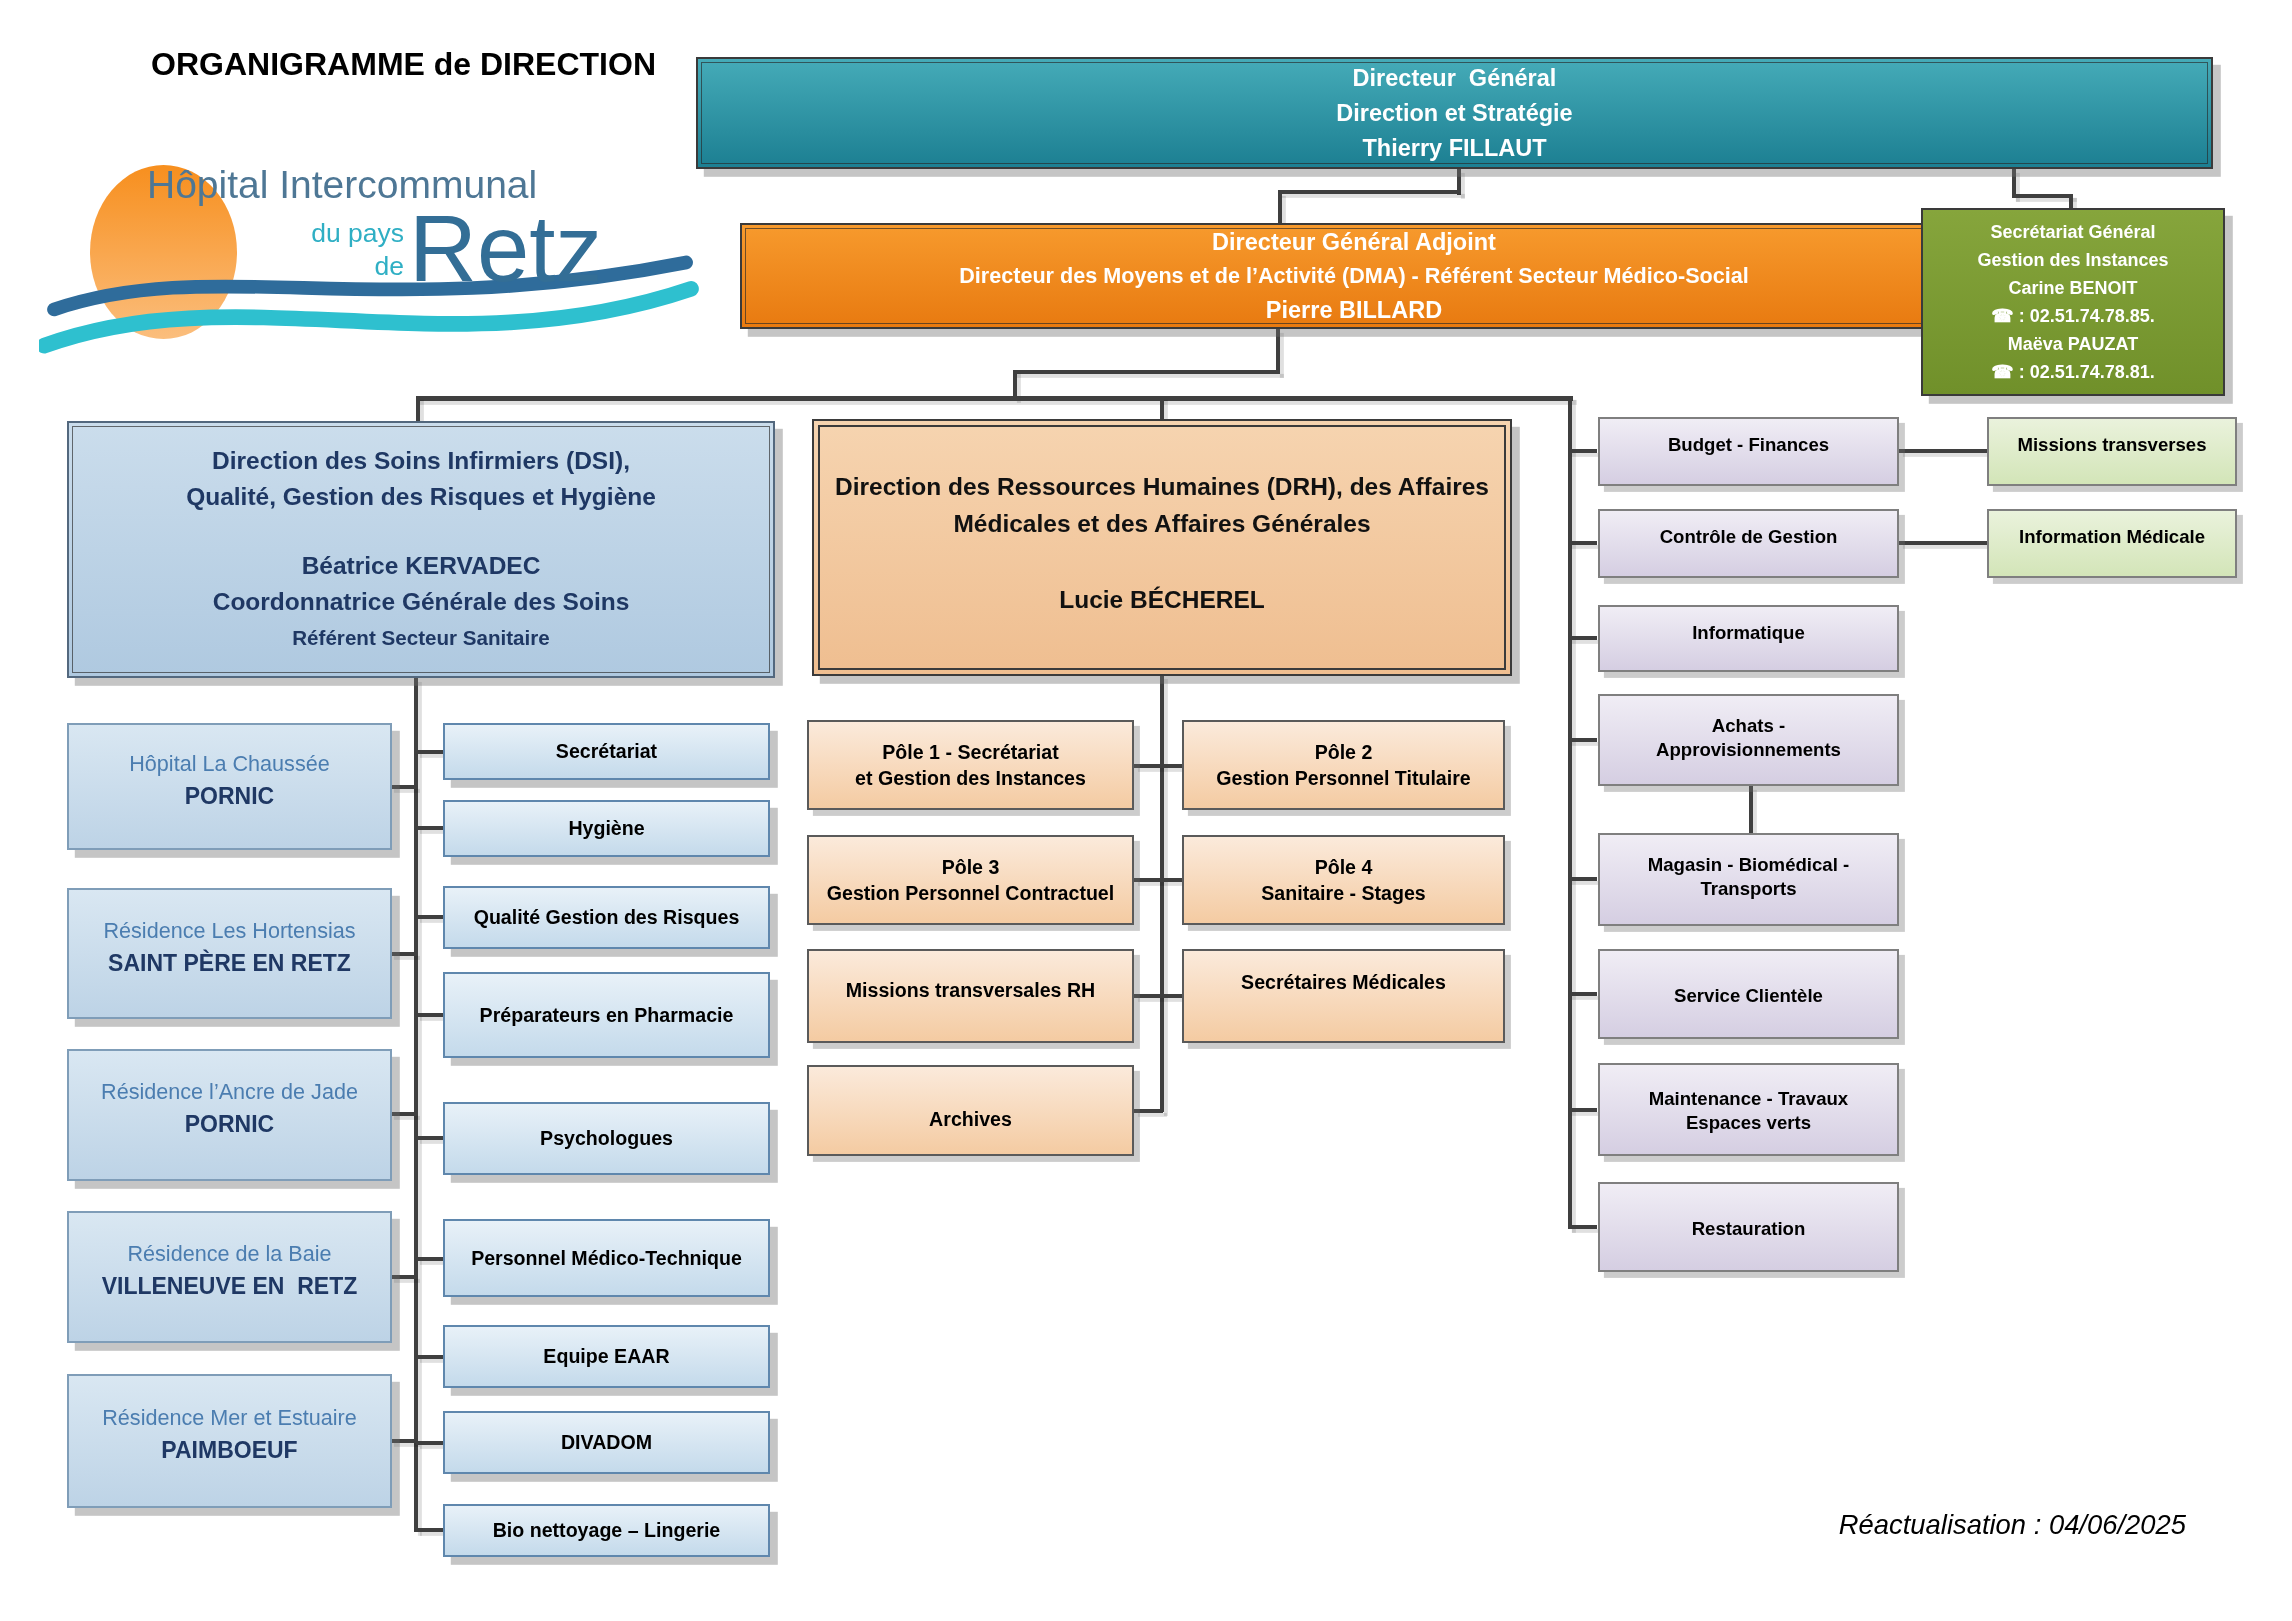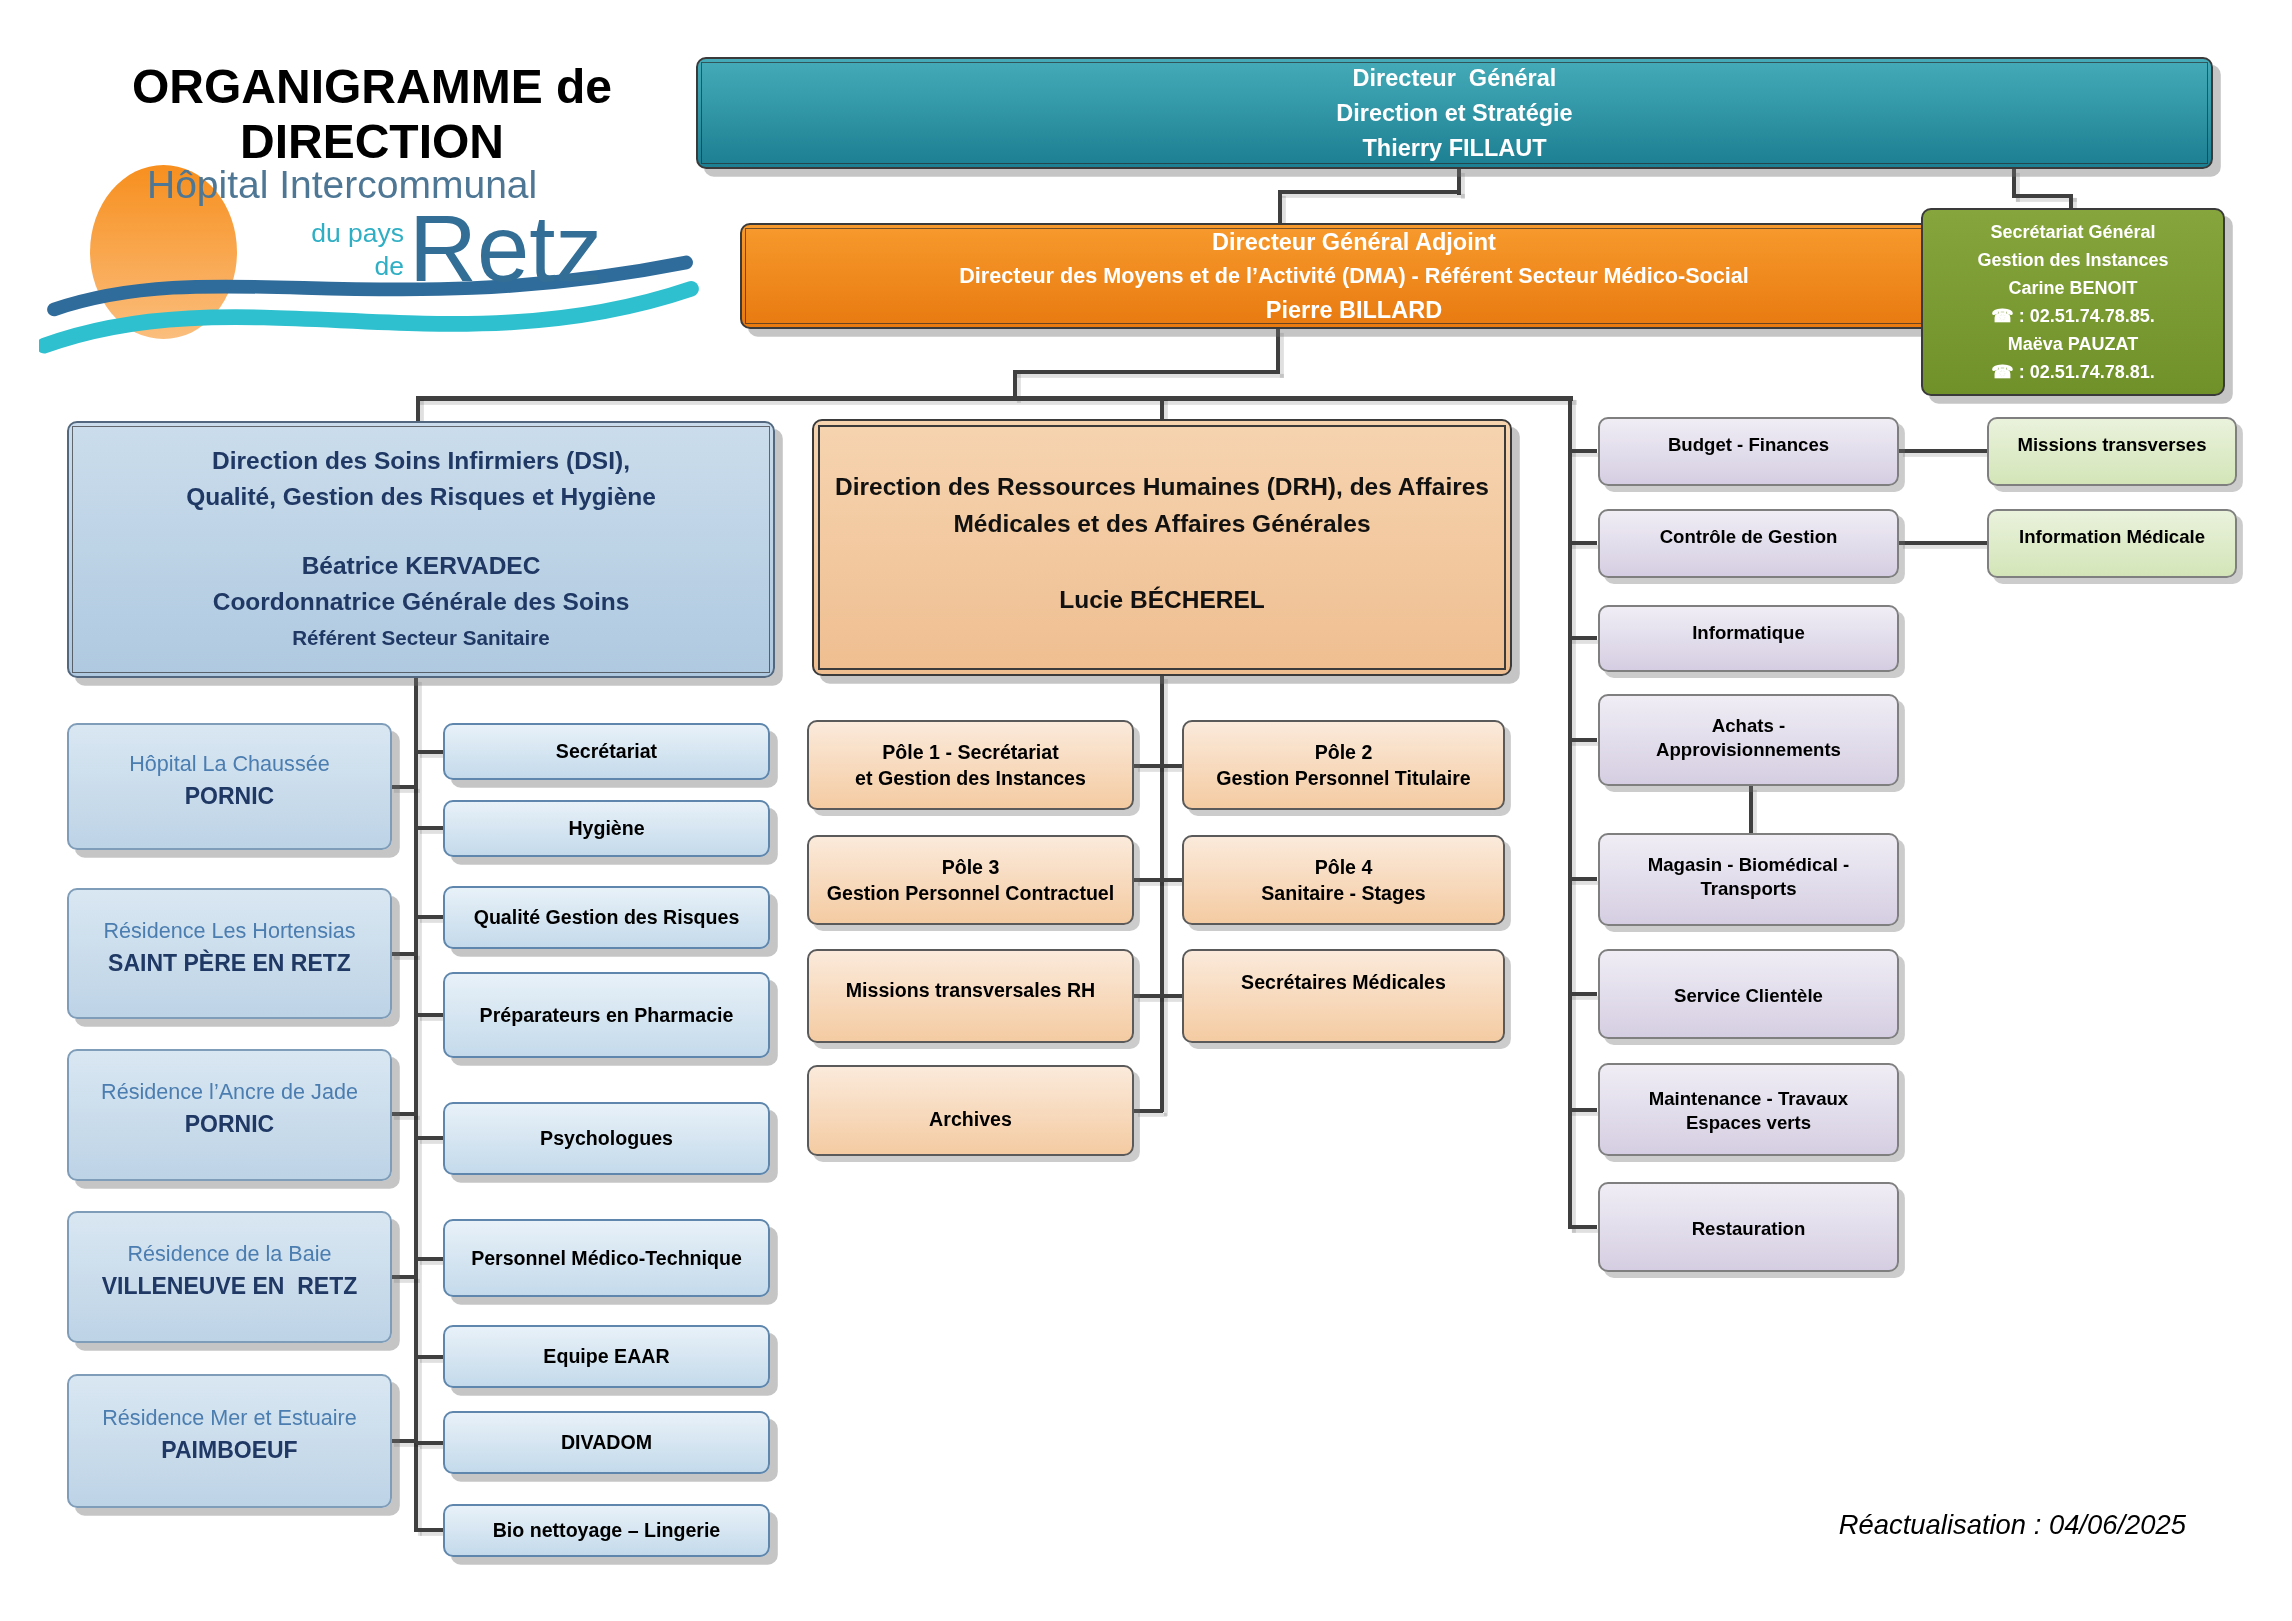--- a/index.html
+++ b/index.html
@@ -5,21 +5,21 @@
   html,body{margin:0;padding:0;background:#ffffff;}
   #canvas{
     position:relative;width:2293px;height:1621px;background:#ffffff;overflow:hidden;
     font-family:"Liberation Sans", sans-serif;
   }
   
   .conn{position:absolute;background:#3F3F3F;box-shadow:3.9px 3.9px 0 rgba(0,0,0,0.12);}
   
   .box{position:absolute;box-sizing:border-box;display:flex;flex-direction:column;
        align-items:center;justify-content:center;text-align:center;
-       box-shadow:7.8px 7.8px 0 rgba(110,110,110,0.40);border-radius:10px;}
+       box-shadow:7.8px 7.8px 0 rgba(110,110,110,0.40);}
   .inner1::before{content:"";position:absolute;inset:2.9px;border:1px solid rgba(40,40,40,0.65);pointer-events:none;}
   
   .teal{background:linear-gradient(180deg,#45ABB8,#1C7F92);border:2px solid #3a3a3a;}
   .teal div{color:#ffffff;font-weight:bold;font-size:23.5px;line-height:35px;white-space:pre-wrap;}
   .orangebx{background:linear-gradient(180deg,#F79A2D,#E87A10);border:2px solid #3a3a3a;}
   .orangebx div{color:#ffffff;font-weight:bold;font-size:23.5px;line-height:34px;}
   .orangebx .sub{font-size:21.6px;}
   .olive{background:linear-gradient(180deg,#86A53C,#70902A);border:2px solid #3a3a3a;}
   .olive .sg-line{color:#ffffff;font-weight:bold;font-size:18px;line-height:28px;}
   
@@ -41,22 +41,22 @@
   
   .pole{background:linear-gradient(180deg,#FBEADB,#F4CBA2);border:2px solid #5a5a5a;box-shadow:5.9px 5.9px 0 rgba(110,110,110,0.35);}
   .pole div{color:#000000;font-weight:bold;font-size:19.6px;line-height:26.5px;}
   
   .purple{background:linear-gradient(180deg,#F0EDF5,#D5CEE2);border:2px solid #7f7f7f;box-shadow:5.9px 5.9px 0 rgba(110,110,110,0.35);}
   .purple div{color:#000000;font-weight:bold;font-size:18.6px;line-height:24.5px;}
   
   .greenbx{background:linear-gradient(180deg,#EAF2DC,#D3E5B8);border:2px solid #7f7f7f;box-shadow:5.9px 5.9px 0 rgba(110,110,110,0.35);}
   .greenbx div{color:#000000;font-weight:bold;font-size:18.6px;line-height:23.5px;}
   
-  #page-title{position:absolute;left:88px;top:59px;width:568px;text-align:center;
-    font-size:48px;font-weight:bold;color:#000000;letter-spacing:0px;white-space:pre-wrap;}
+  #page-title{position:absolute;left:88px;top:46px;width:568px;text-align:right;
+    font-size:32px;font-weight:bold;color:#000000;letter-spacing:0px;white-space:pre-wrap;}
   
   #logo{position:absolute;left:39px;top:108px;width:667px;height:255px;}
   .logo-circle{position:absolute;left:51px;top:57px;width:147px;height:174px;border-radius:50%;
     background:linear-gradient(180deg,#F78F1E,#FBBE7D);}
   .logo-name{position:absolute;left:108px;top:55px;font-size:39px;color:#4E7795;}
   .logo-dupays{position:absolute;left:196px;top:110px;width:169px;text-align:right;font-size:26.5px;color:#2FAFC4;}
   .logo-de{position:absolute;left:196px;top:143px;width:169px;text-align:right;font-size:26.5px;color:#2FAFC4;}
   .logo-retz{position:absolute;left:370px;top:94px;font-size:94px;line-height:1;color:#336E96;}
   .logo-waves{position:absolute;left:0px;top:125px;}
   

